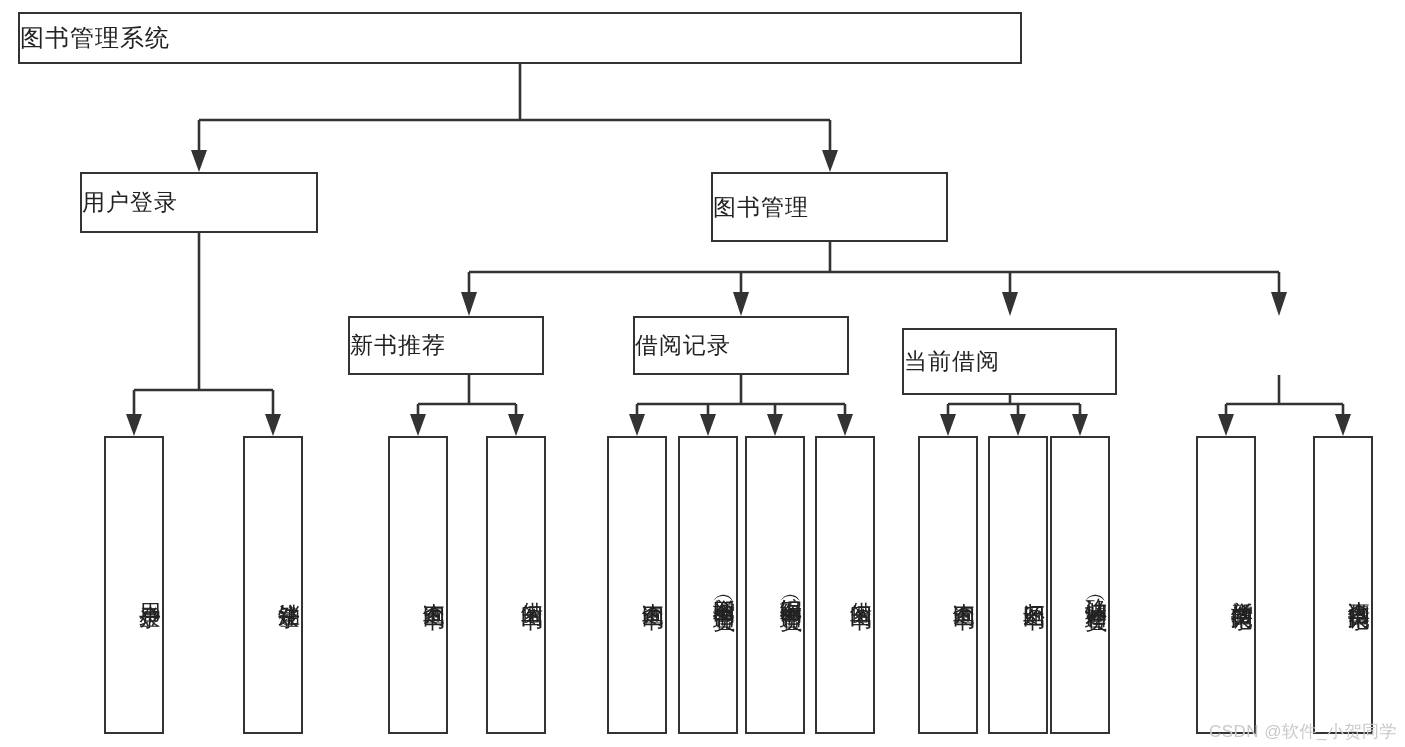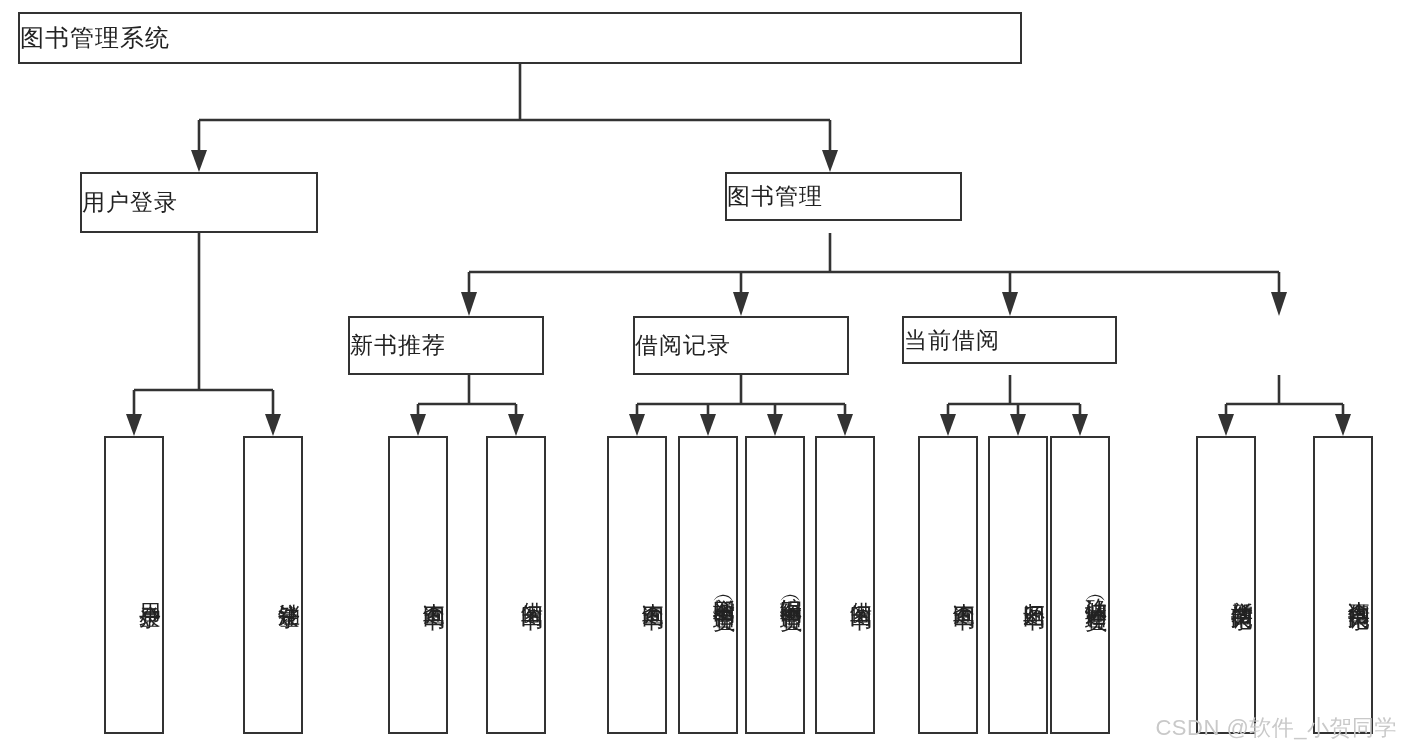--- a/index.html
+++ b/index.html
@@ -64,21 +64,21 @@
     stroke-width: 2.6;
     fill: none;
   }
   svg.wires polygon {
     fill: #333333;
   }
   .watermark {
     position: absolute;
     right: 8px;
     bottom: 4px;
-    font-size: 22px;
+    font-size: 17px;
     color: #c9c9c9;
     letter-spacing: 0.5px;
     white-space: nowrap;
   }
 </style>
 </head>
 <body>
 
 <div id="canvas">
 
@@ -145,31 +145,31 @@
     <polygon points="1335,414 1351,414 1343,436"></polygon>
   </svg>
 
   <div class="node horiz root" style="left:18px; top:12px; width:1004px; height:52px;">
     <span>图书管理系统</span>
   </div>
 
   <div class="node horiz" style="left:80px; top:172px; width:238px; height:61px;">
     <span>用户登录</span>
   </div>
-  <div class="node horiz" style="left:711px; top:172px; width:237px; height:49px;margin-left:14px;">
+  <div class="node horiz" style="left:711px; top:172px; width:237px; height:70px;">
     <span>图书管理</span>
   </div>
 
   <div class="node horiz" style="left:348px; top:316px; width:196px; height:59px;">
     <span>新书推荐</span>
   </div>
   <div class="node horiz" style="left:633px; top:316px; width:216px; height:59px;">
     <span>借阅记录</span>
   </div>
-  <div class="node horiz" style="left:902px; top:316px; width:215px; height:48px;">
+  <div class="node horiz" style="left:902px; top:328px; width:215px; height:67px;">
     <span>当前借阅</span>
   </div>
 
   <div class="node leaf" style="left:104px; top:436px; width:60px; height:298px;">
     <span class="leaftext">用户登录</span>
   </div>
   <div class="node leaf" style="left:243px; top:436px; width:60px; height:298px;">
     <span class="leaftext">注销登录</span>
   </div>
   <div class="node leaf" style="left:388px; top:436px; width:60px; height:298px;">

